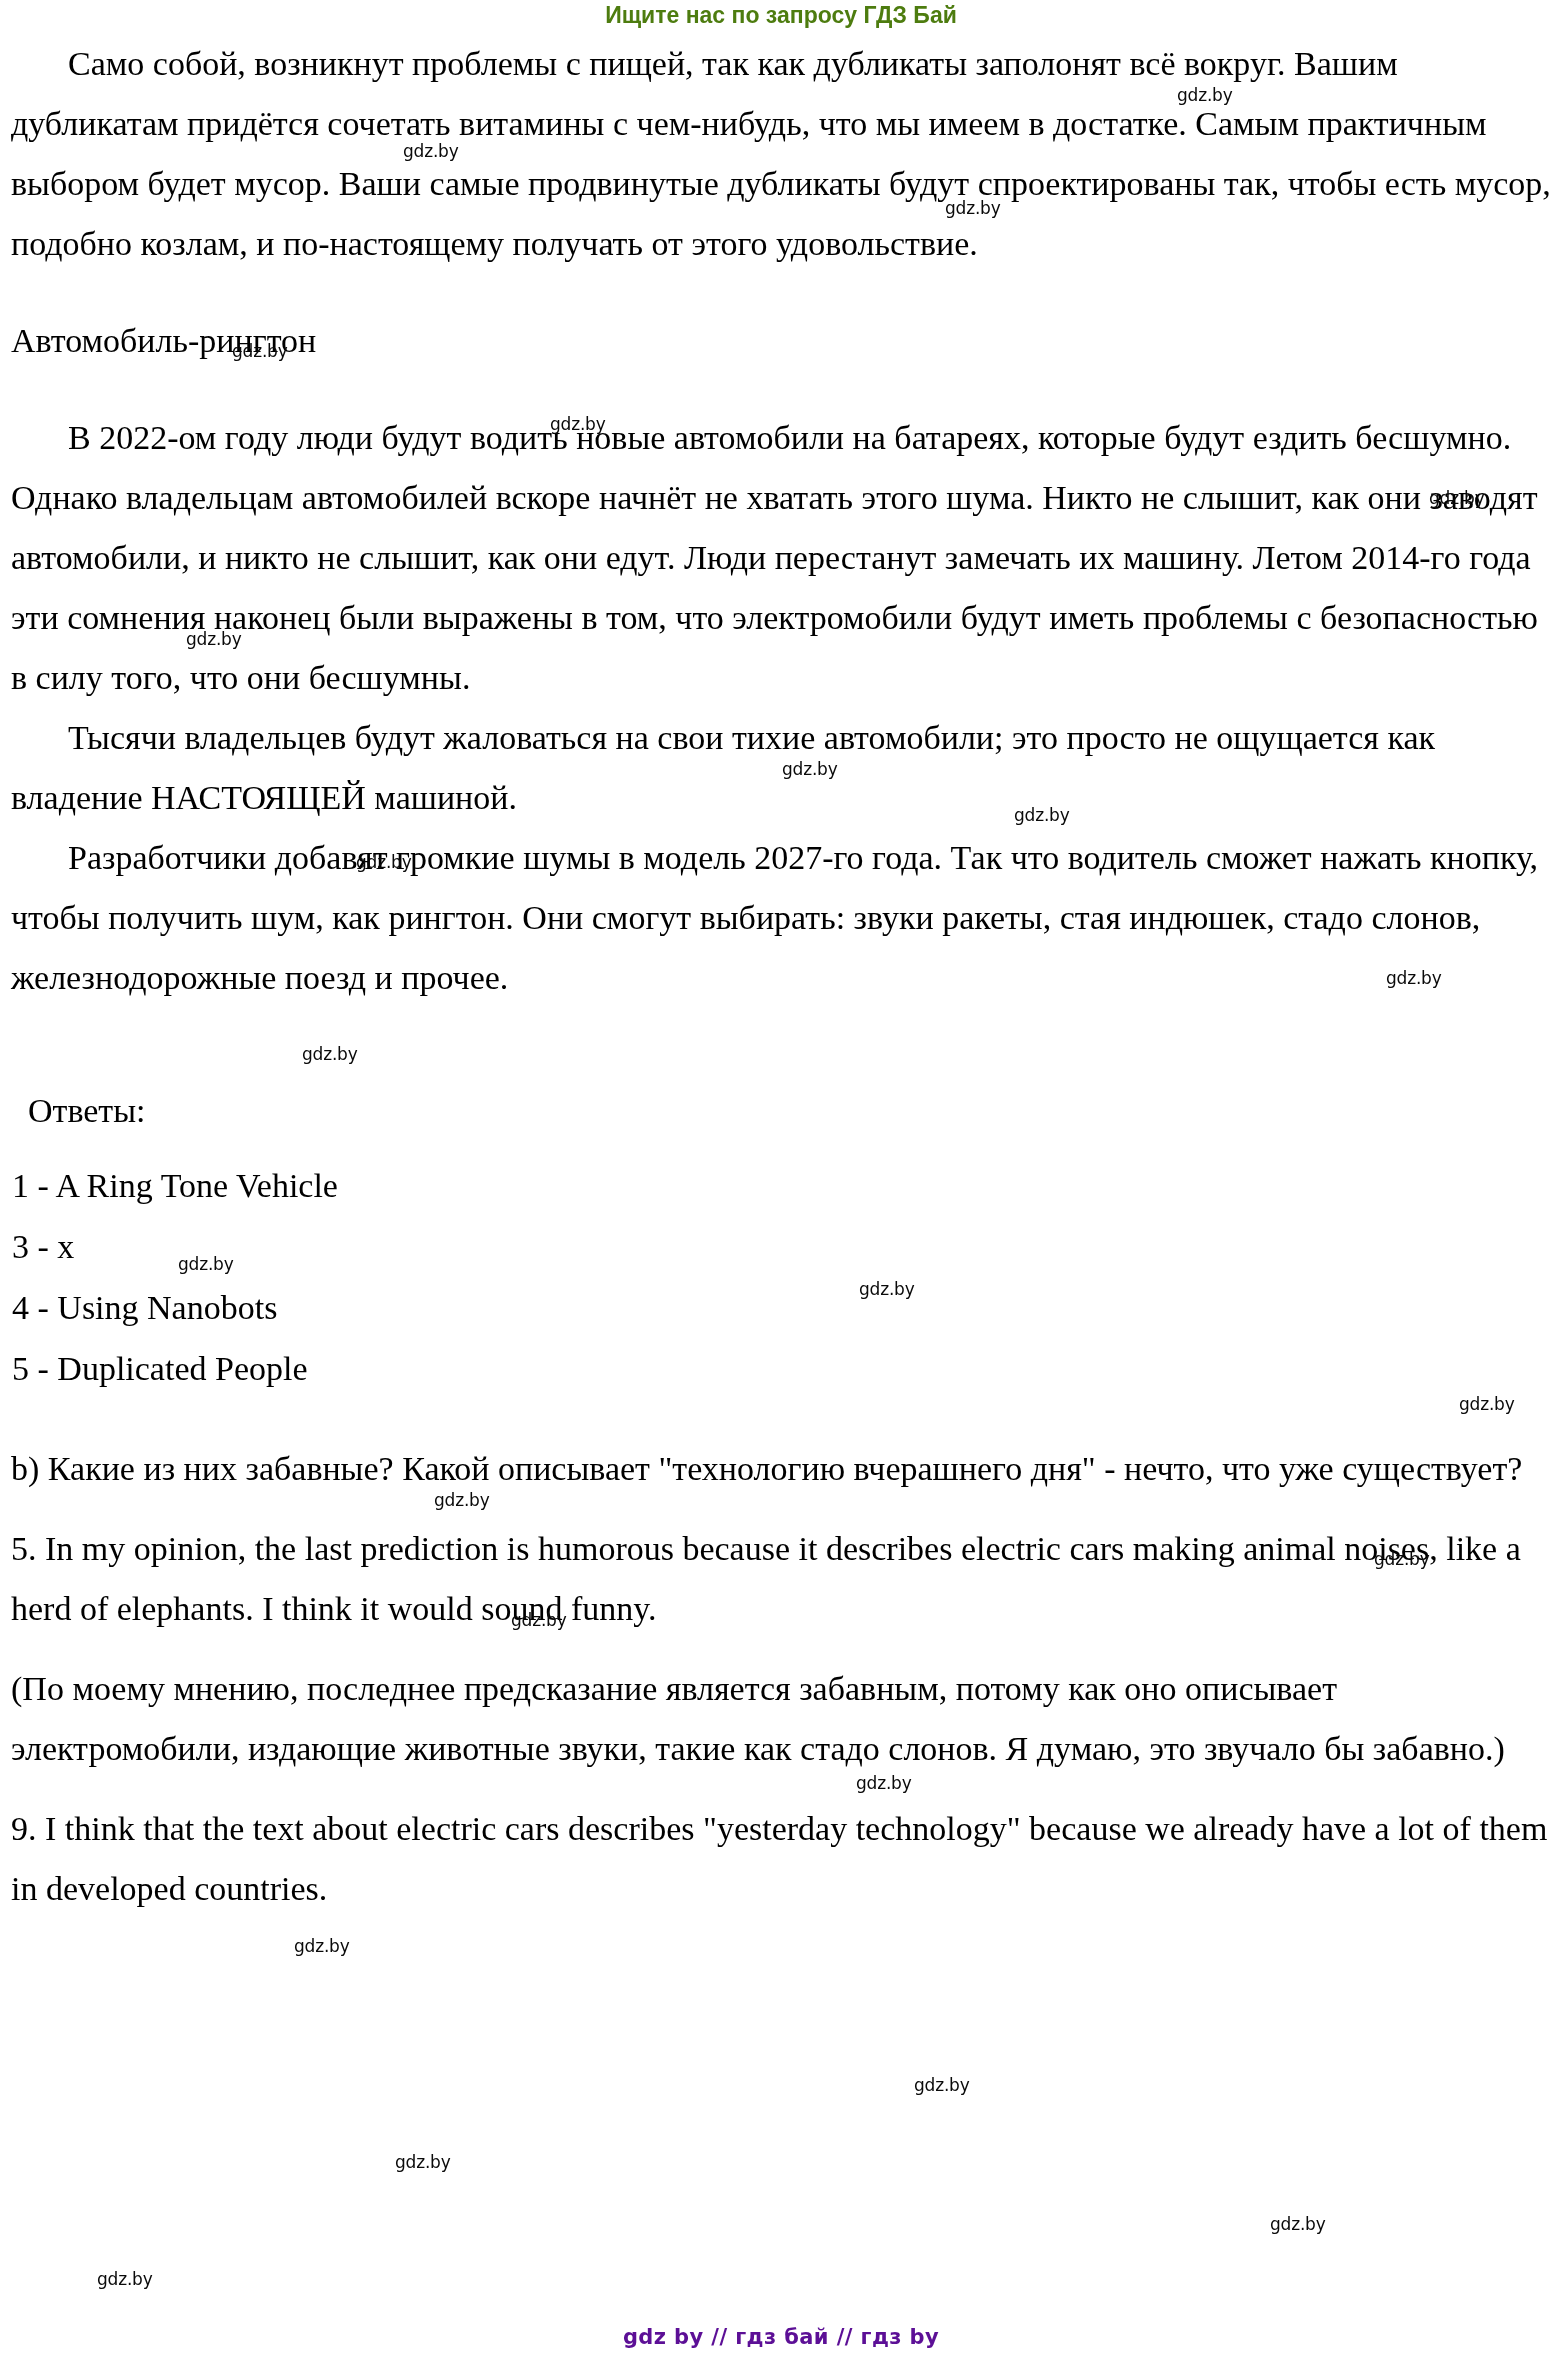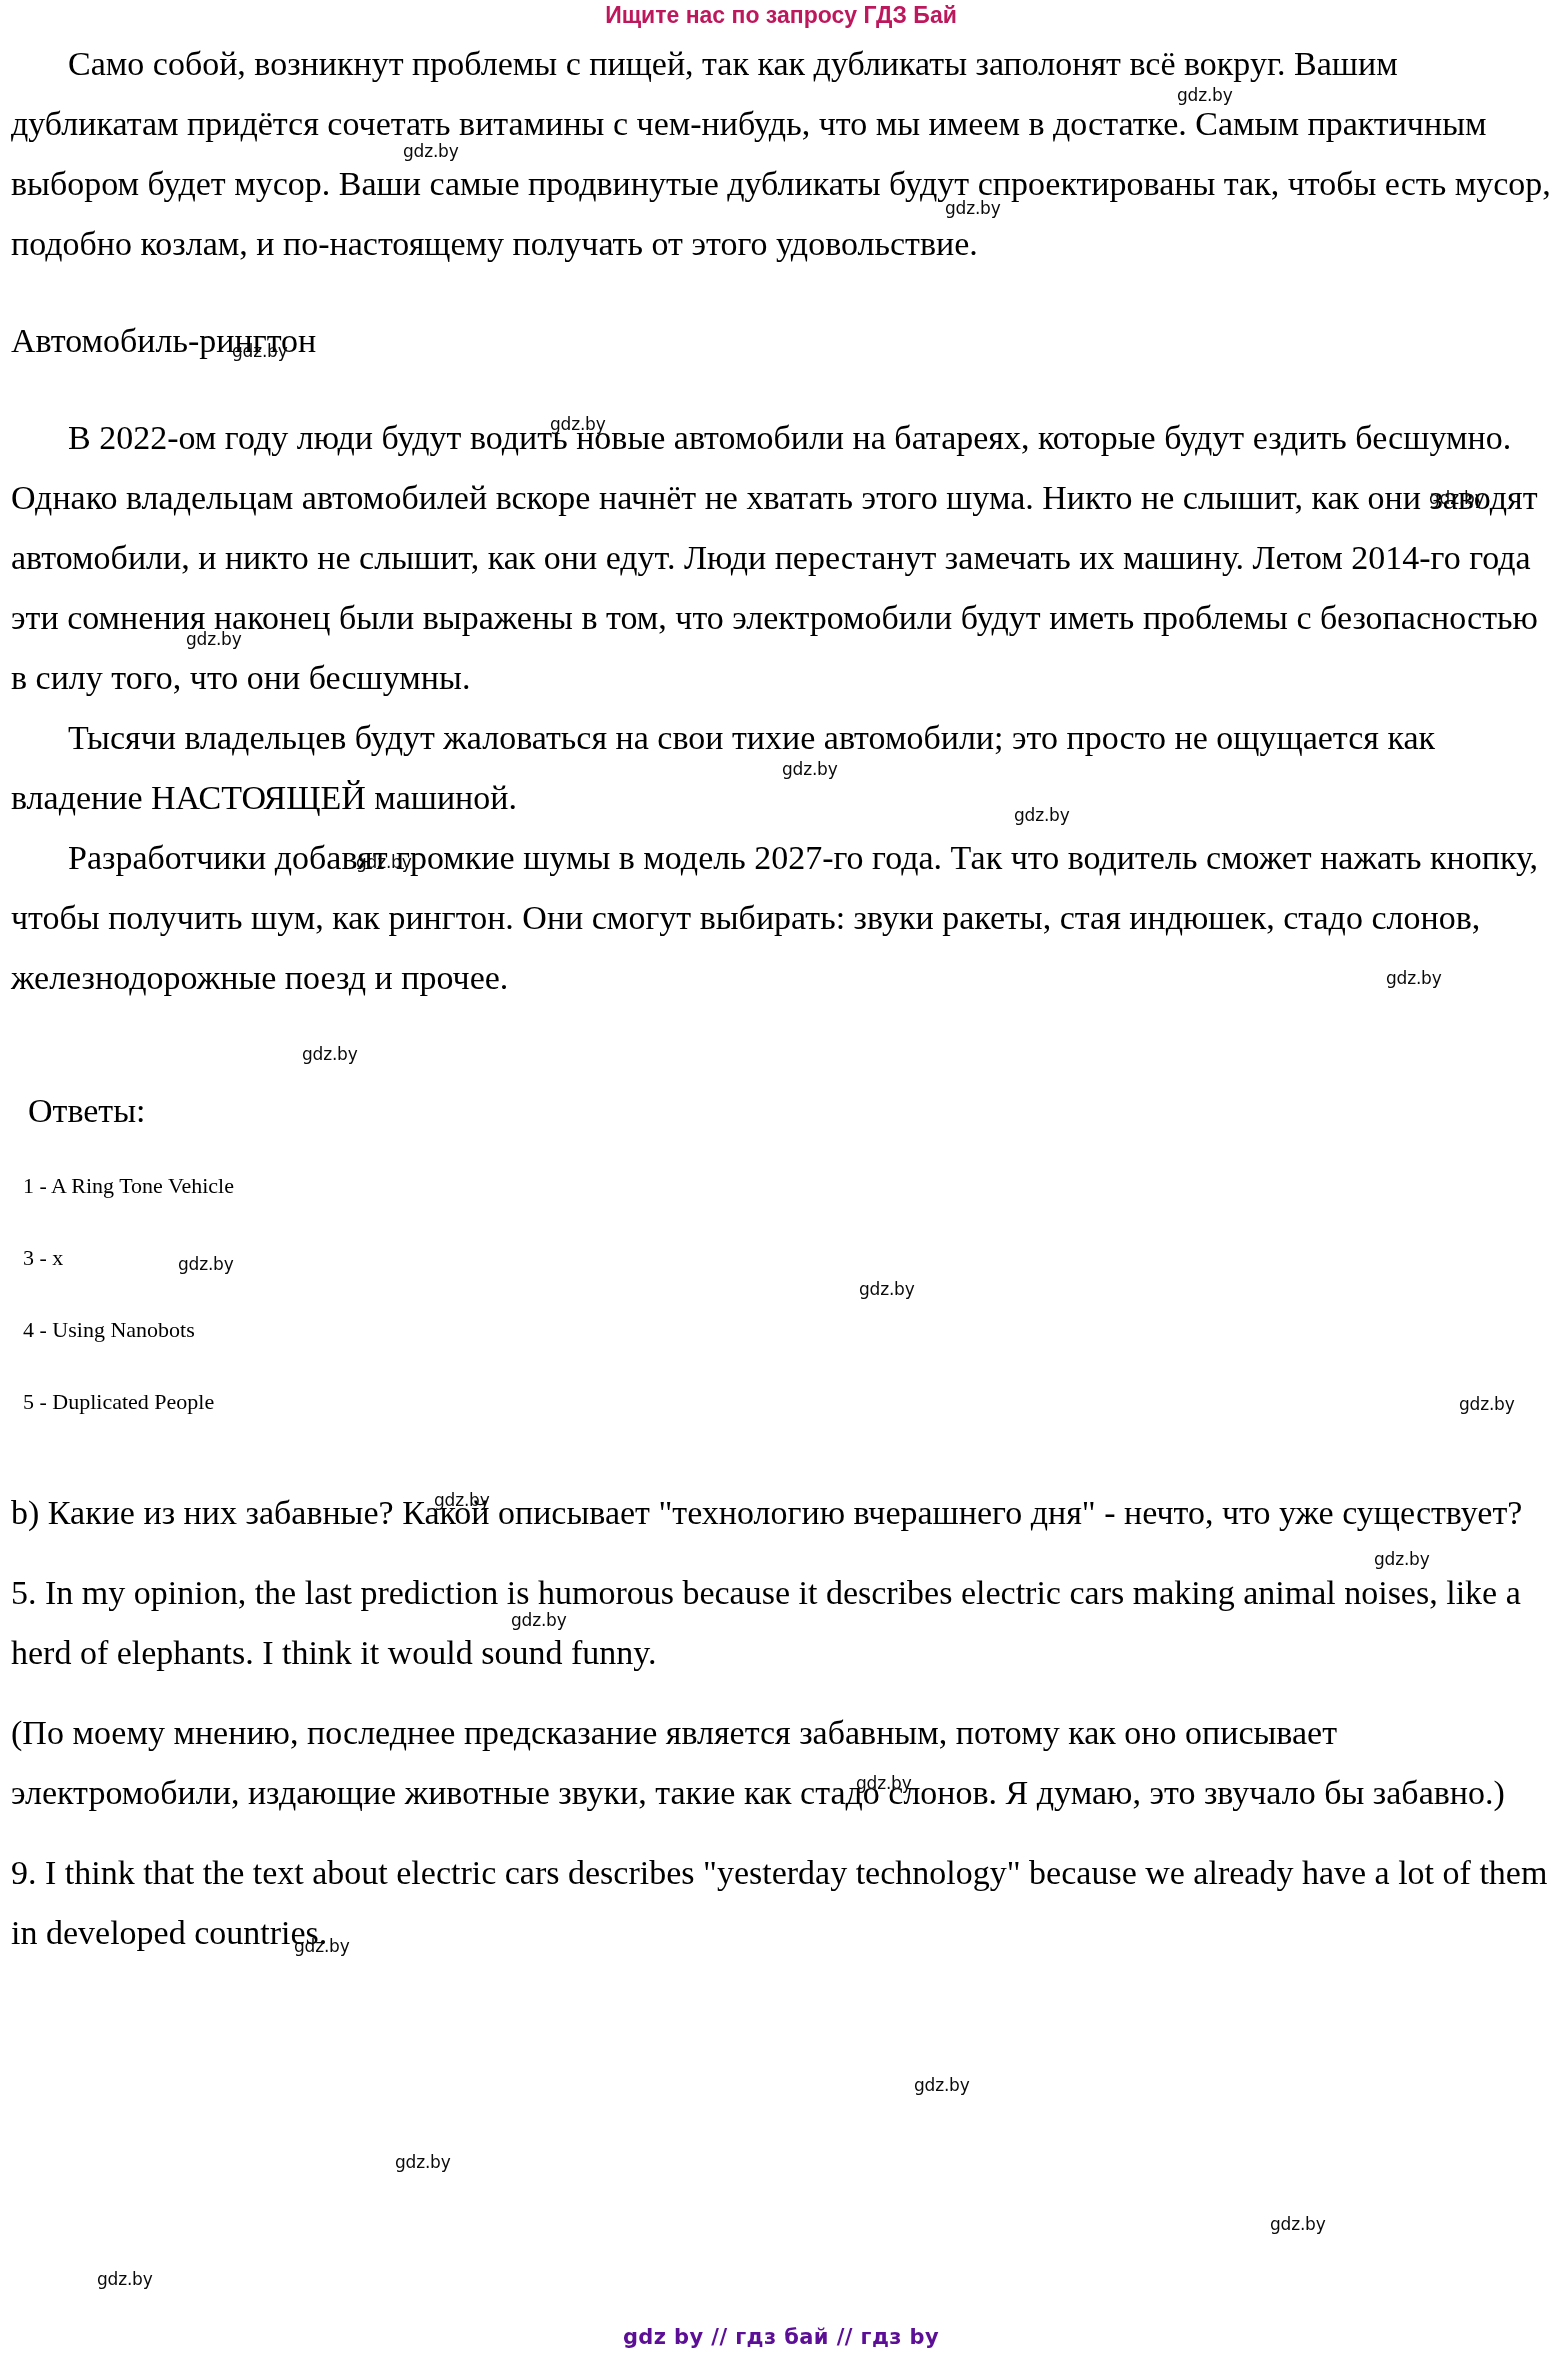--- a/index.html
+++ b/index.html
@@ -22,21 +22,21 @@
   
   .site-header {
     position: absolute;
     top: 0;
     left: 0;
     width: 1562px;
     text-align: center;
     font-family: "Liberation Sans", "DejaVu Sans", sans-serif;
     font-weight: bold;
     font-size: 23px;
-    color: #be185d;
+    color: #4d7c0f;
     letter-spacing: 0px;
     line-height: 26px;
     padding-top: 1.5px;
   }
 
   
   .content {
     position: absolute;
     top: 34px;
     left: 11px;
@@ -65,22 +65,22 @@
     font-size: 34px;
     line-height: 56px;
   }
 
   .answers-title {
     margin: 17px;
     font-size: 34px;
     line-height: 57px;
   }
   .answer-item {
-    margin: 12px;
-    font-size: 22px;
+    margin: 1px;
+    font-size: 34px;
     line-height: 60px;
   }
 
   
   .wm {
     position: absolute;
     font-family: "DejaVu Sans", "Liberation Sans", sans-serif;
     font-size: 17px;
     color: #0a0a0a;
     white-space: nowrap;

